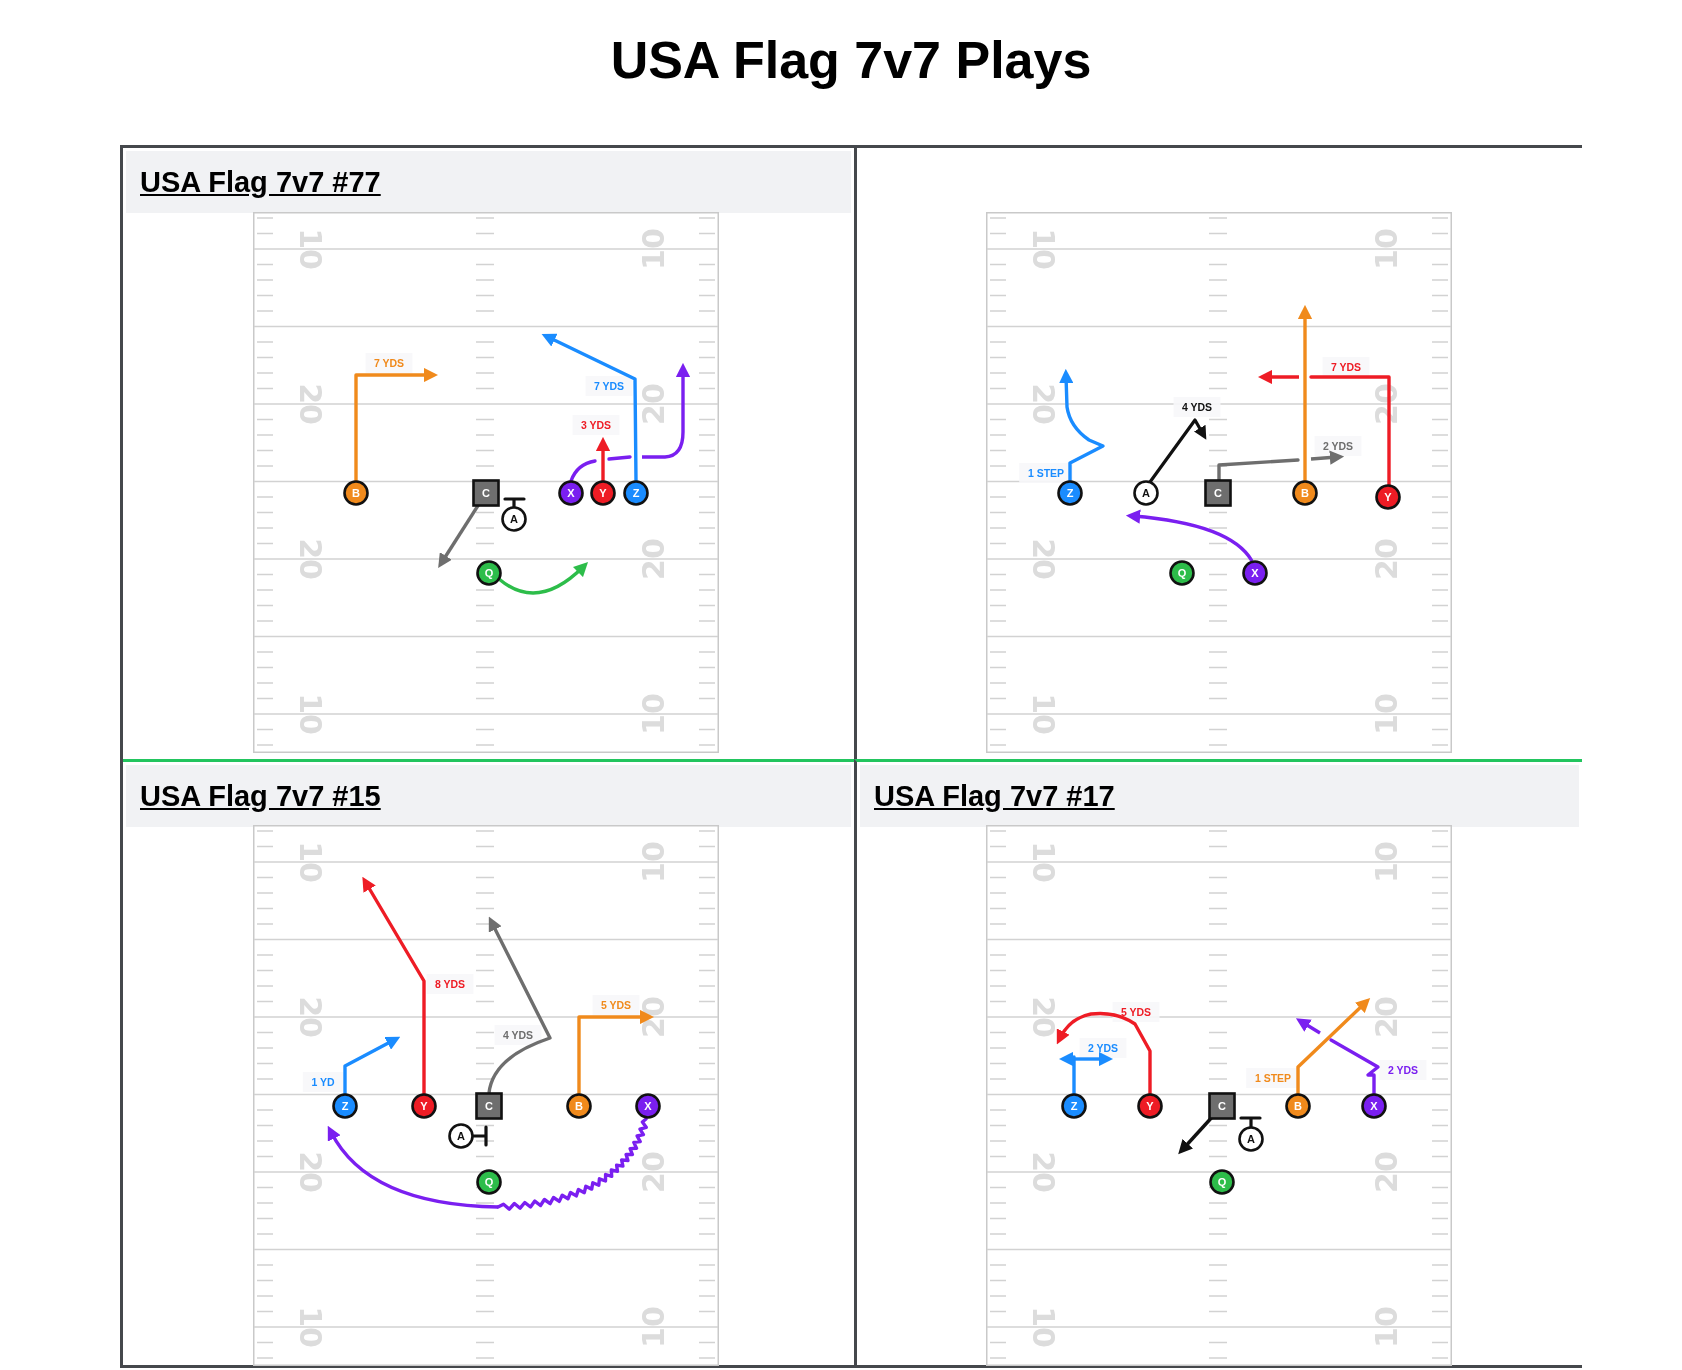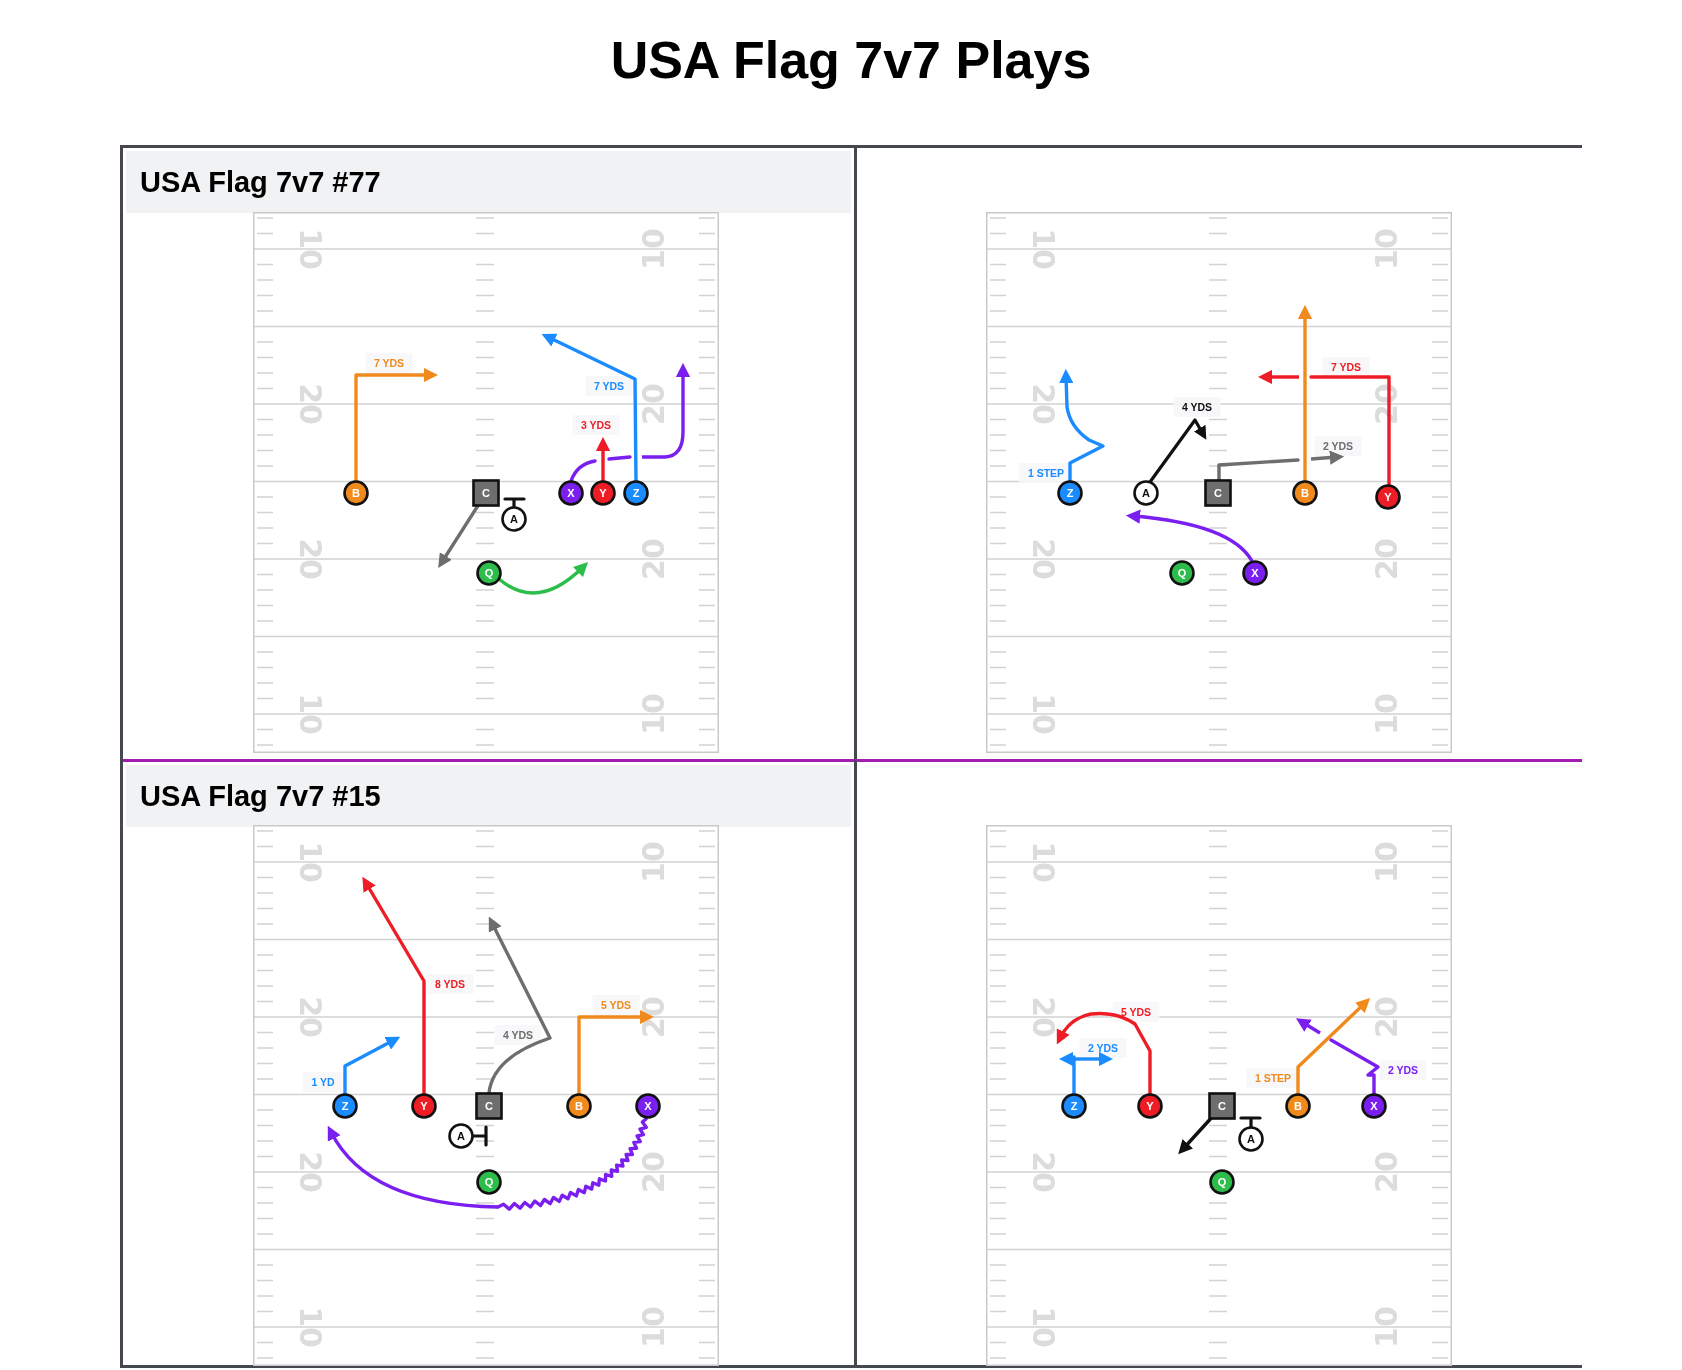--- a/index.html
+++ b/index.html
@@ -6,23 +6,23 @@
   body { width: 1682px; height: 1370px; position: relative; overflow: hidden;
          font-family: "Liberation Sans", "DejaVu Sans", sans-serif; color: #000; }
   .page-title { position: absolute; left: 0; width: 1702px; top: 28px; text-align: center;
                 font-size: 52px; font-weight: bold; letter-spacing: 0px; line-height: 64px; margin: 0; }
   .grid { position: absolute; left: 120px; top: 145px; width: 1462px; height: 1223px;
           box-sizing: border-box; border: 3px solid #45484c; }
   .cell { position: absolute; box-sizing: border-box; background: #fff; }
   .cell.c0 { left: 0; width: 731px; }
   .cell.c1 { left: 731px; width: 728px; border-left: 3px solid #45484c; }
   .cell.r0 { top: 0; height: 611px; }
-  .cell.r1 { top: 611px; height: 606px; border-top: 3px solid #a21caf; }
+  .cell.r1 { top: 611px; height: 606px; border-top: 3px solid #22c55e; }
   .cell-header { position: absolute; left: 3px; right: 3px; top: 3px; height: 62px; background: #f1f2f4; }
-  .cell-title { position: absolute; left: 14px; top: 13px; font-size: 29px; font-weight: bold; line-height: 36px; white-space: nowrap; }
+  .cell-title { position: absolute; left: 14px; top: 13px; font-size: 29px; font-weight: bold; line-height: 36px; white-space: nowrap; text-decoration: underline; }
   .field { position: absolute; width: 466px; height: 541px; }
   .cell.c0 .field { left: 130px; }
   .cell.c1 .field { left: 129px; }
   .cell.r0 .field { top: 64px; }
   .cell.r1 .field { top: 63px; }
   .field svg { display: block; }
 </style>
 </head>
 <body>
 
@@ -562,20 +562,23 @@
             <text x="208" y="315" fill="#111" font-size="11" font-weight="bold" font-family="&quot;Liberation Sans&quot;, sans-serif" text-anchor="middle">A</text>
           </g>
           <g>
             <circle cx="236" cy="357" r="11.5" fill="#2dbd4a" stroke="#111" stroke-width="2.6"></circle>
             <text x="236" y="361" fill="#ffffff" font-size="11" font-weight="bold" font-family="&quot;Liberation Sans&quot;, sans-serif" text-anchor="middle">Q</text>
           </g>
         </svg>
       </div>
   </div>
   <div class="cell c1 r1">
+    <div class="cell-header">
+      <div class="cell-title">USA Flag 7v7 #17</div>
+    </div>
     <div class="field">
         <svg width="466" height="541" viewBox="0 0 466 541">
           <defs>
             <marker id="ah-3-blue" viewBox="0 0 10 10" refX="5" refY="5" markerWidth="4.2" markerHeight="4.2" orient="auto-start-reverse" markerUnits="strokeWidth">
               <path d="M0 0 L10 5 L0 10 z" fill="#1a8cff"></path>
             </marker>
             <marker id="ah-3-red" viewBox="0 0 10 10" refX="5" refY="5" markerWidth="4.2" markerHeight="4.2" orient="auto-start-reverse" markerUnits="strokeWidth">
               <path d="M0 0 L10 5 L0 10 z" fill="#ee1c25"></path>
             </marker>
             <marker id="ah-3-orange" viewBox="0 0 10 10" refX="5" refY="5" markerWidth="4.2" markerHeight="4.2" orient="auto-start-reverse" markerUnits="strokeWidth">

